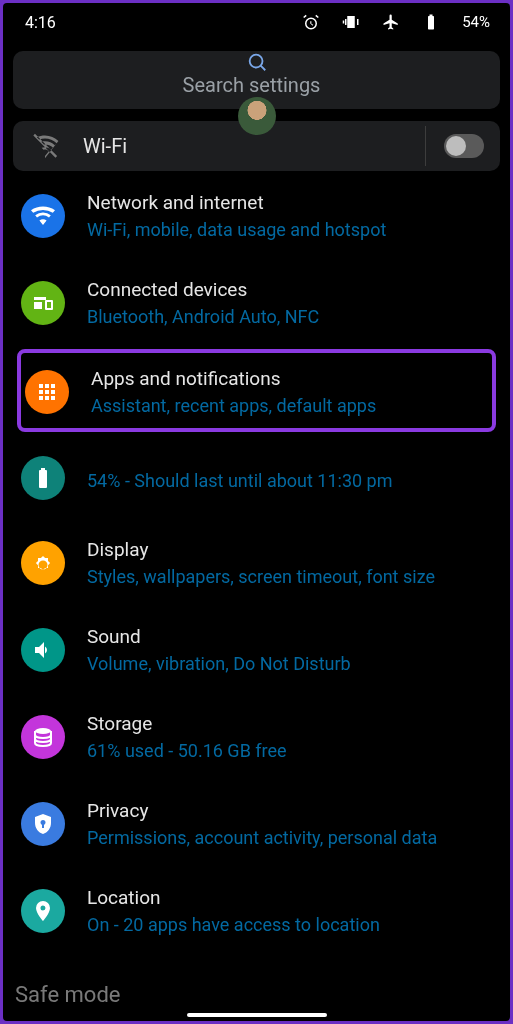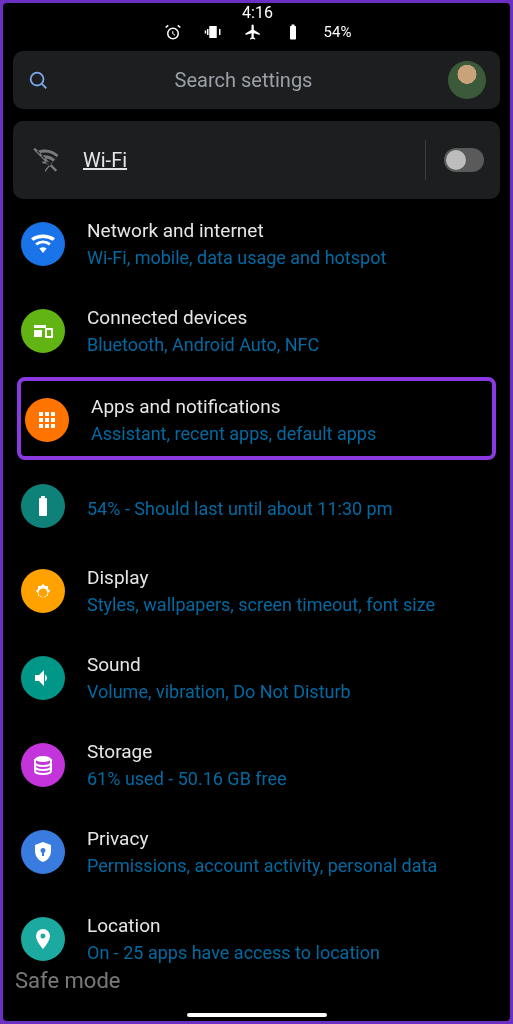--- a/index.html
+++ b/index.html
@@ -19,60 +19,59 @@
 
   
   .status-bar {
     display: flex;
     justify-content: space-between;
     align-items: center;
     height: 38px;
     padding: 0 20px 0 22px;
     font-size: 16px;
     color: #fff;
-    flex-direction: column;
   }
   .status-right { display: flex; align-items: center; gap: 22px; }
   .status-right svg { width: 18px; height: 18px; fill: #fff; }
   .battery-pct { font-size: 15px; }
 
   
   .search-bar {
     margin: 10px 10px 12px 10px;
     height: 58px;
     background: #1d1e20;
     border-radius: 10px;
     display: flex;
     align-items: center;
     padding: 0 14px;
+    flex-direction: column;
   }
   .search-icon { flex: 0 0 auto; }
   .search-placeholder {
     flex: 1;
     text-align: center;
     font-size: 20px;
     color: #9aa0a6;
     padding-right: 10px;
   }
   .avatar {
     width: 38px; height: 38px; border-radius: 50%;
     background: radial-gradient(circle at 50% 35%, #caa27a 0 30%, #3a5a3a 31% 100%);
     flex: 0 0 auto;
   }
 
   
   .wifi-card {
     margin: 0 10px;
     background: #1d1e20;
     border-radius: 10px;
-    height: 78px;
+    height: 50px;
     display: flex;
     align-items: center;
     padding: 0 16px 0 18px;
-    text-decoration: underline;
   }
   .wifi-off-icon { width: 28px; height: 28px; fill: #7a7a7a; }
   .wifi-label { font-size: 20px; color: #e6e6e6; margin-left: 24px; flex: 1; }
   .vline { width: 1px; height: 40px; background: #3d3d3d; margin: 0 18px 0 14px; }
   .toggle {
     width: 40px; height: 24px; border-radius: 12px;
     background: #5a5a5a; position: relative; flex: 0 0 auto;
   }
   .toggle::after {
     content: ""; position: absolute; left: 2px; top: 2px;
@@ -100,21 +99,21 @@
     flex: 0 0 auto;
     margin-top: 2px;
   }
   .icon-circle svg { width: 24px; height: 24px; fill: #fff; }
   .texts { flex: 1; min-width: 0; padding-top: 2px; }
   .title { font-size: 19px; color: #e6e6e6; }
   .subtitle { font-size: 18px; color: #0369a1; margin-top: 5px; }
 
   .safe-mode {
     position: absolute;
-    left: 12px; bottom: 28px;
+    left: 12px; bottom: 14px;
     font-size: 22px;
     color: rgba(220,220,220,0.55);
   }
 
   .nav-pill {
     position: absolute;
     bottom: 4px; left: 50%;
     transform: translateX(-50%);
     width: 140px; height: 4px; border-radius: 3px;
     background: #fff;
@@ -265,20 +264,20 @@
         </div>
       </div>
       <div class="item">
         <div class="icon-circle bg-cyan">
           <svg viewBox="0 0 24 24">
             <path d="M12 2a7 7 0 0 0-7 7c0 5.2 7 13 7 13s7-7.8 7-13a7 7 0 0 0-7-7zm0 9.5A2.5 2.5 0 1 1 12 6.5a2.5 2.5 0 0 1 0 5z"></path>
           </svg>
         </div>
         <div class="texts">
           <div class="title">Location</div>
-          <div class="subtitle">On - 25 apps have access to location</div>
+          <div class="subtitle">On - 20 apps have access to location</div>
         </div>
       </div>
     </div>
 
   <div class="safe-mode">Safe mode</div>
   <div class="nav-pill"></div>
 </div>
 
 </body></html>

